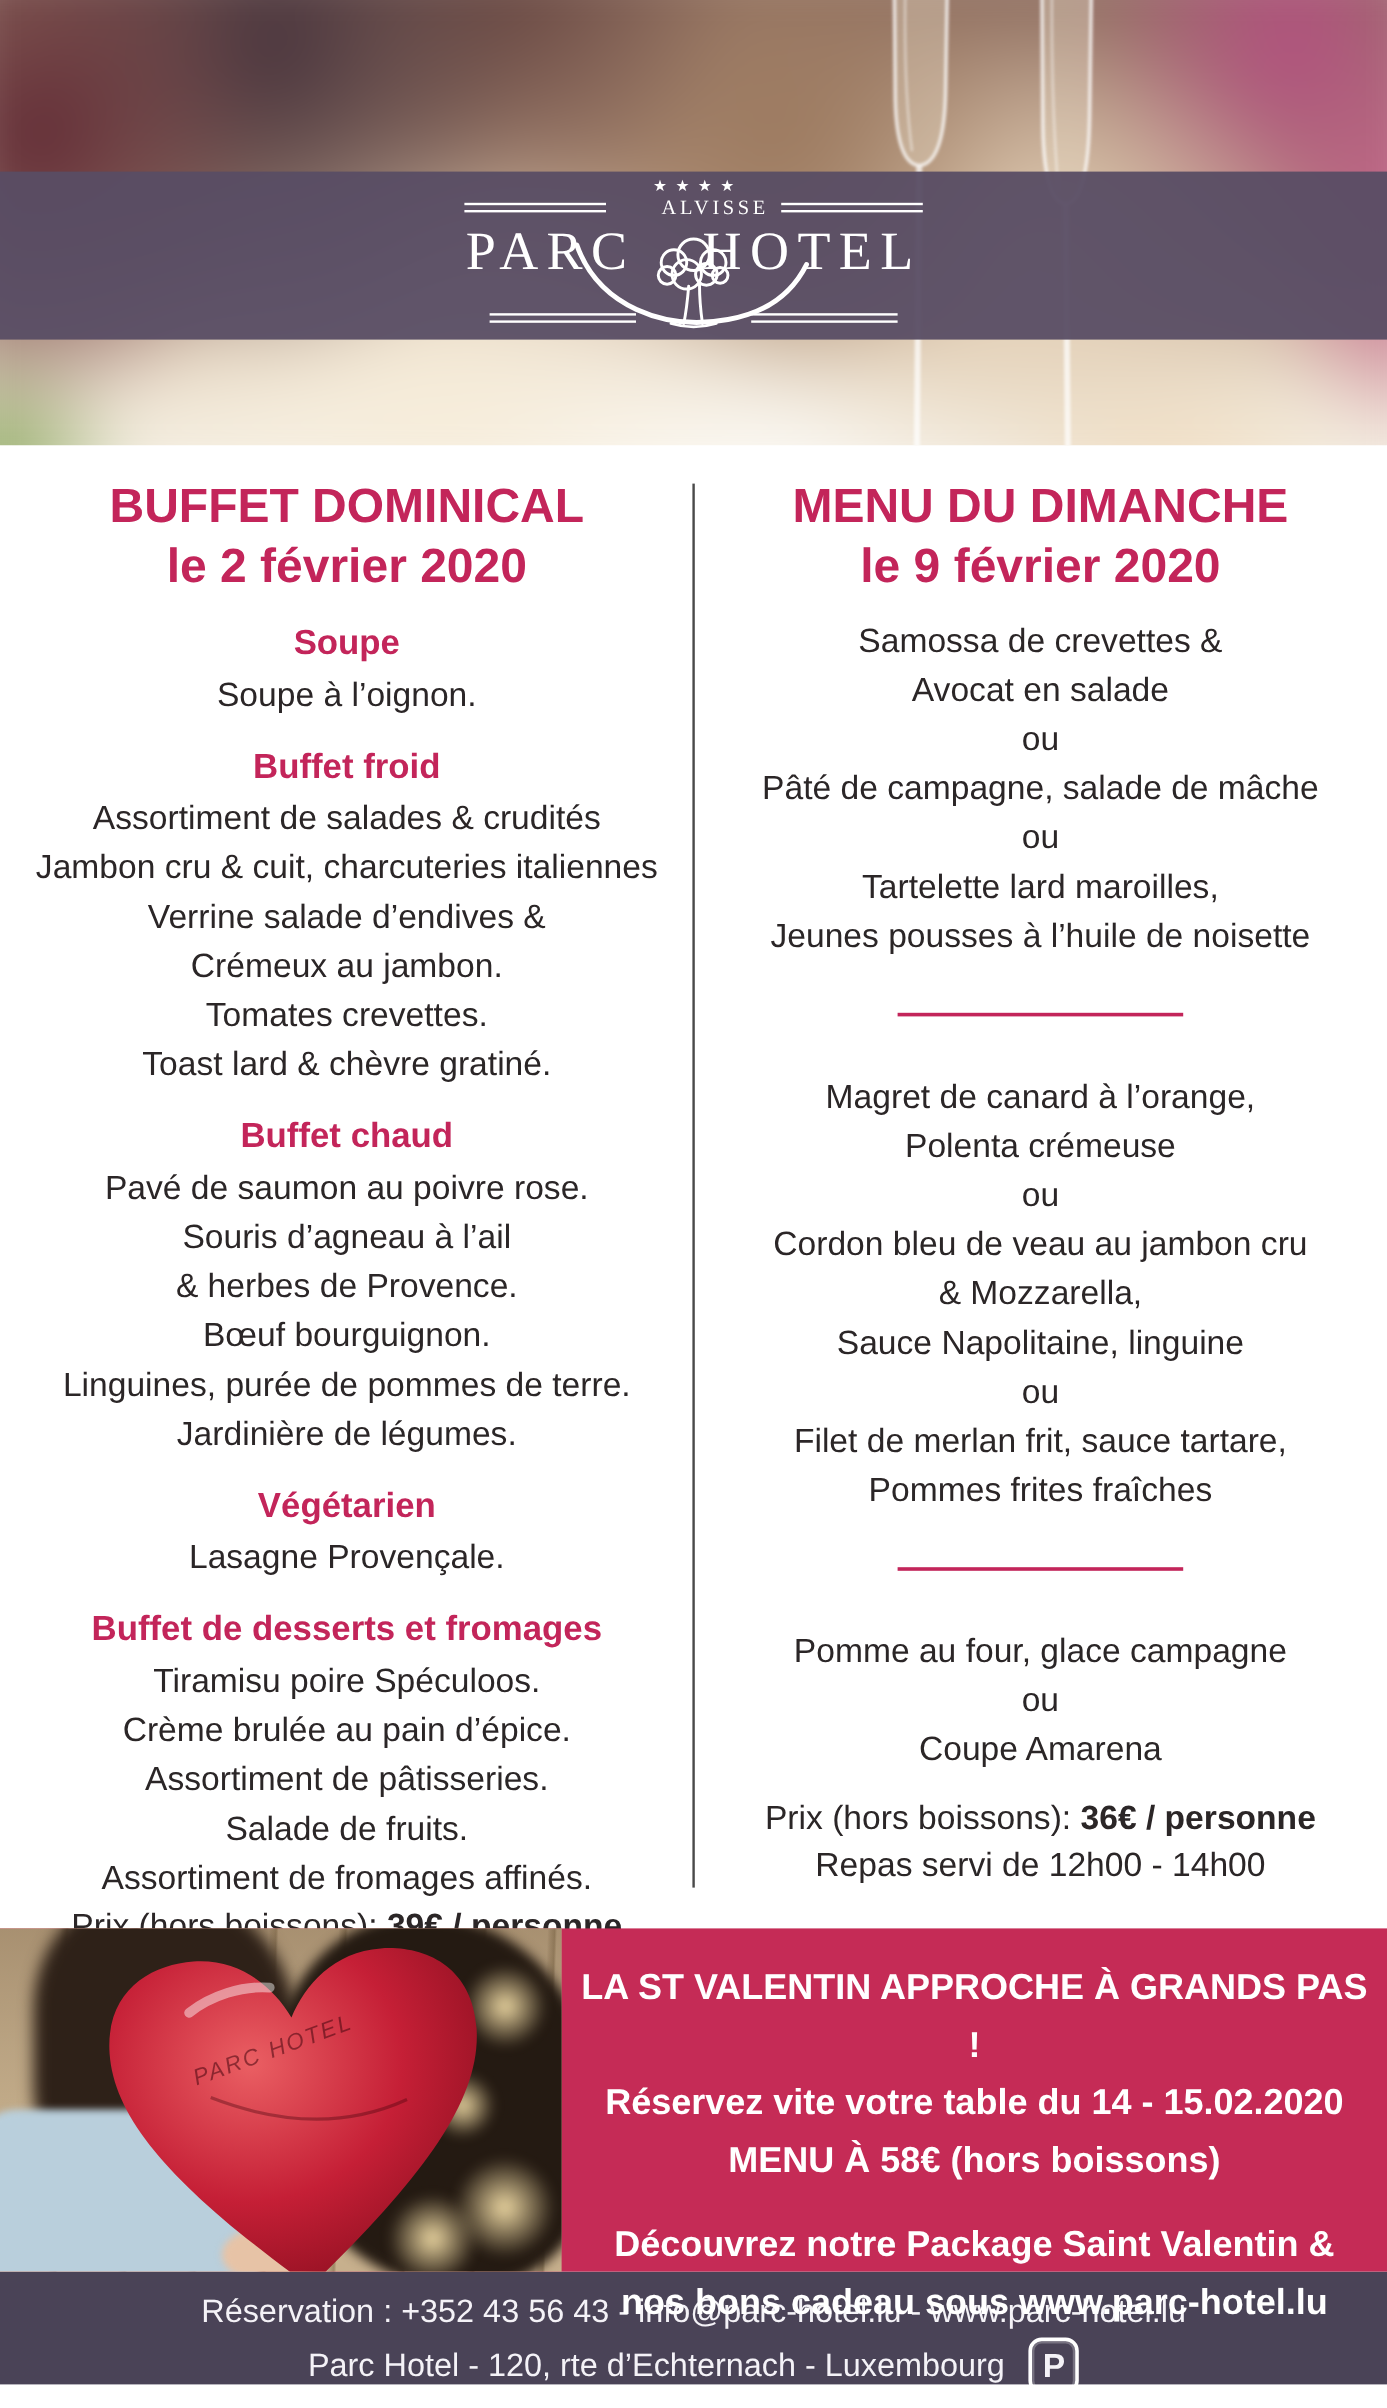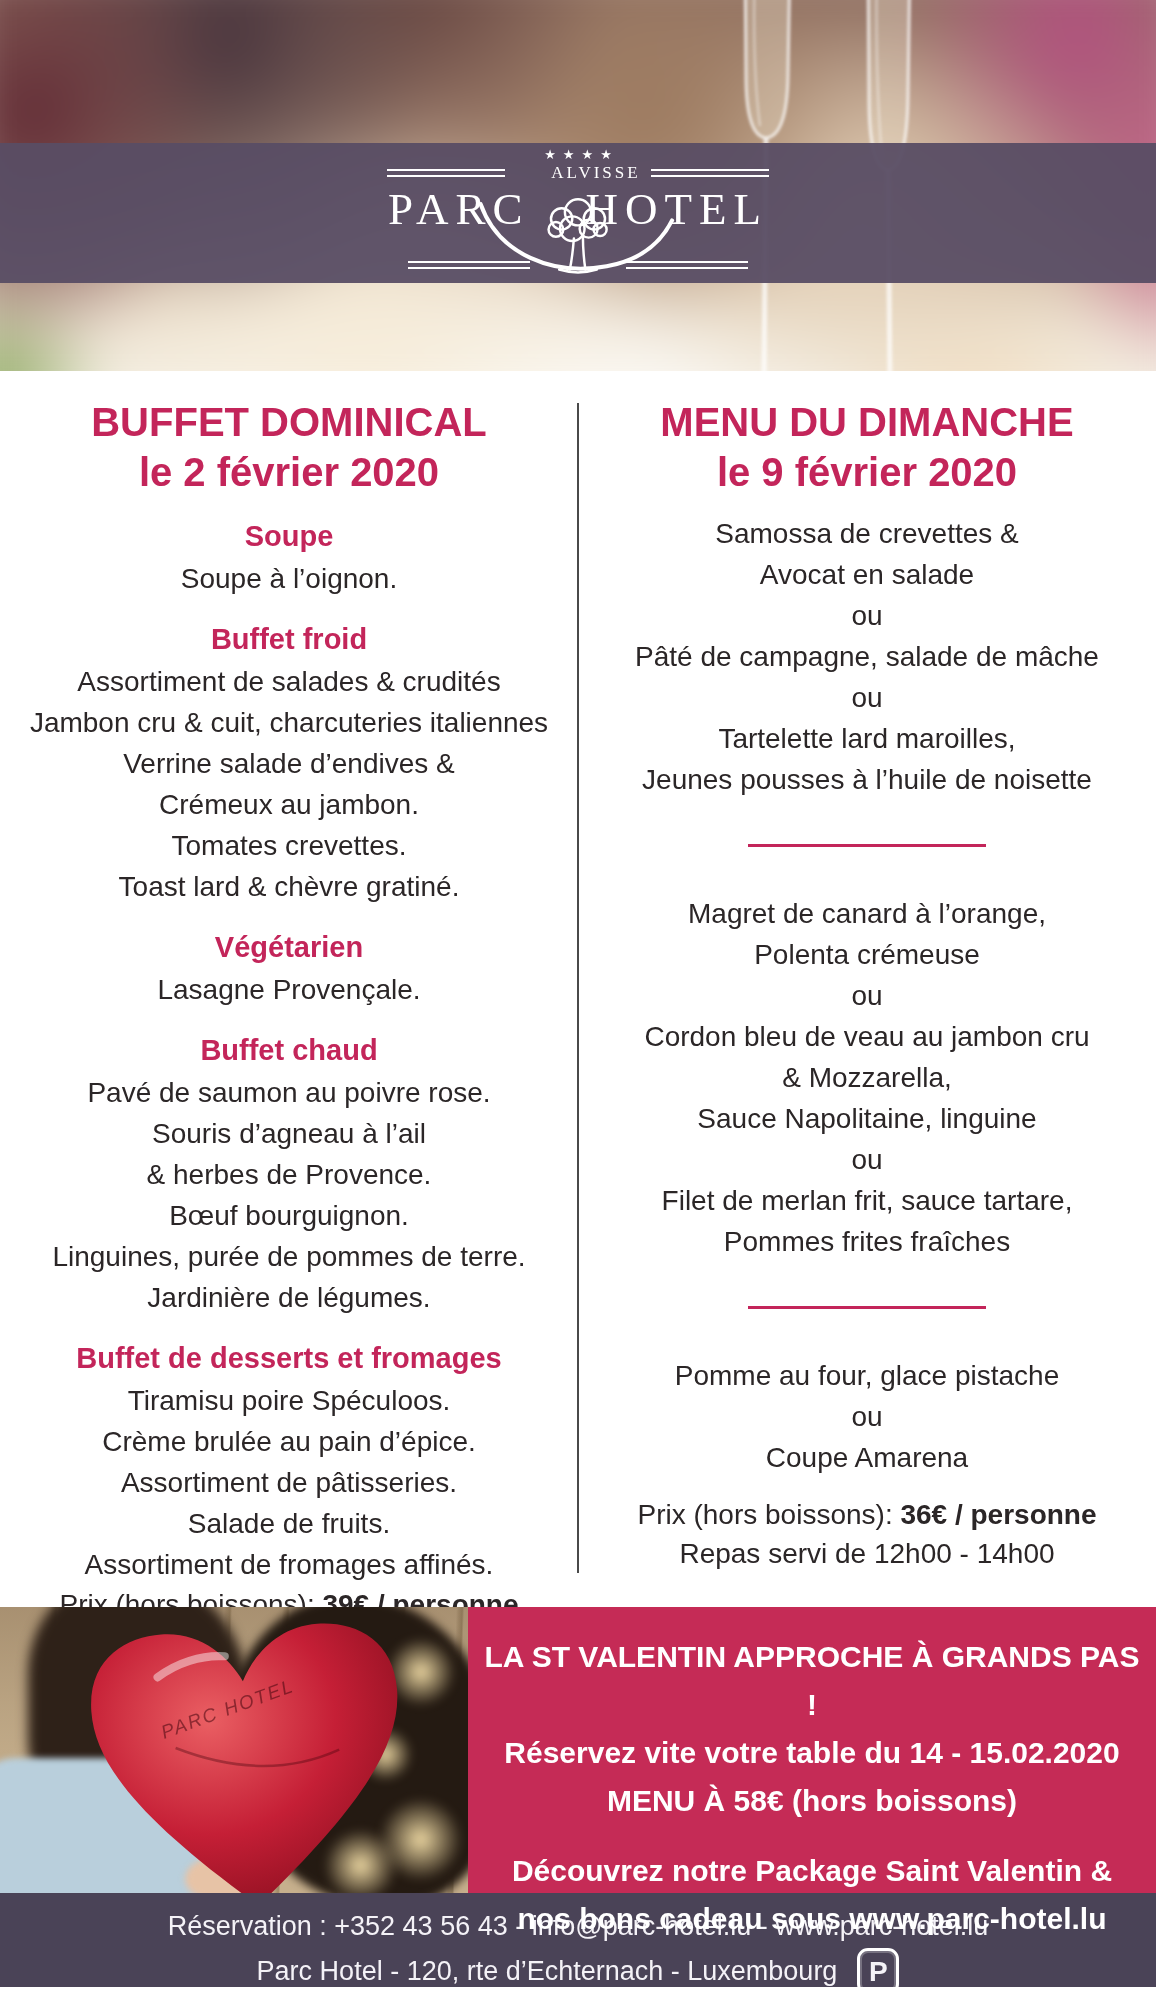--- a/index.html
+++ b/index.html
@@ -157,35 +157,35 @@
         <h3 class="heading">Buffet froid</h3>
         <p class="item">Assortiment de salades &amp; crudités</p>
         <p class="item">Jambon cru &amp; cuit, charcuteries italiennes</p>
         <p class="item">Verrine salade d’endives &amp;</p>
         <p class="item">Crémeux au jambon.</p>
         <p class="item">Tomates crevettes.</p>
         <p class="item">Toast lard &amp; chèvre gratiné.</p>
       </div>
 
       <div class="menu-section">
-        <h3 class="heading">Végétarien</h3>
-        <p class="item">Lasagne Provençale.</p>
-      </div>
-
-      <div class="menu-section">
         <h3 class="heading">Buffet chaud</h3>
         <p class="item">Pavé de saumon au poivre rose.</p>
         <p class="item">Souris d’agneau à l’ail</p>
         <p class="item">&amp; herbes de Provence.</p>
         <p class="item">Bœuf bourguignon.</p>
         <p class="item">Linguines, purée de pommes de terre.</p>
         <p class="item">Jardinière de légumes.</p>
       </div>
 
       <div class="menu-section">
+        <h3 class="heading">Végétarien</h3>
+        <p class="item">Lasagne Provençale.</p>
+      </div>
+
+      <div class="menu-section">
         <h3 class="heading">Buffet de desserts et fromages</h3>
         <p class="item">Tiramisu poire Spéculoos.</p>
         <p class="item">Crème brulée au pain d’épice.</p>
         <p class="item">Assortiment de pâtisseries.</p>
         <p class="item">Salade de fruits.</p>
         <p class="item">Assortiment de fromages affinés.</p>
       </div>
 
       <div class="price-block">
         <p class="price">
@@ -221,21 +221,21 @@
         <p>&amp; Mozzarella,</p>
         <p>Sauce Napolitaine, linguine</p>
         <p>ou</p>
         <p>Filet de merlan frit, sauce tartare,</p>
         <p>Pommes frites fraîches</p>
       </div>
 
       <div class="sep"></div>
 
       <div class="course">
-        <p>Pomme au four, glace pistache</p>
+        <p>Pomme au four, glace campagne</p>
         <p>ou</p>
         <p>Coupe Amarena</p>
       </div>
 
       <div class="price-block">
         <p class="price">
           <span>Prix (hors boissons): </span><strong>36€ / personne</strong>
         </p>
         <p class="service">Repas servi de 12h00 - 14h00</p>
       </div>

